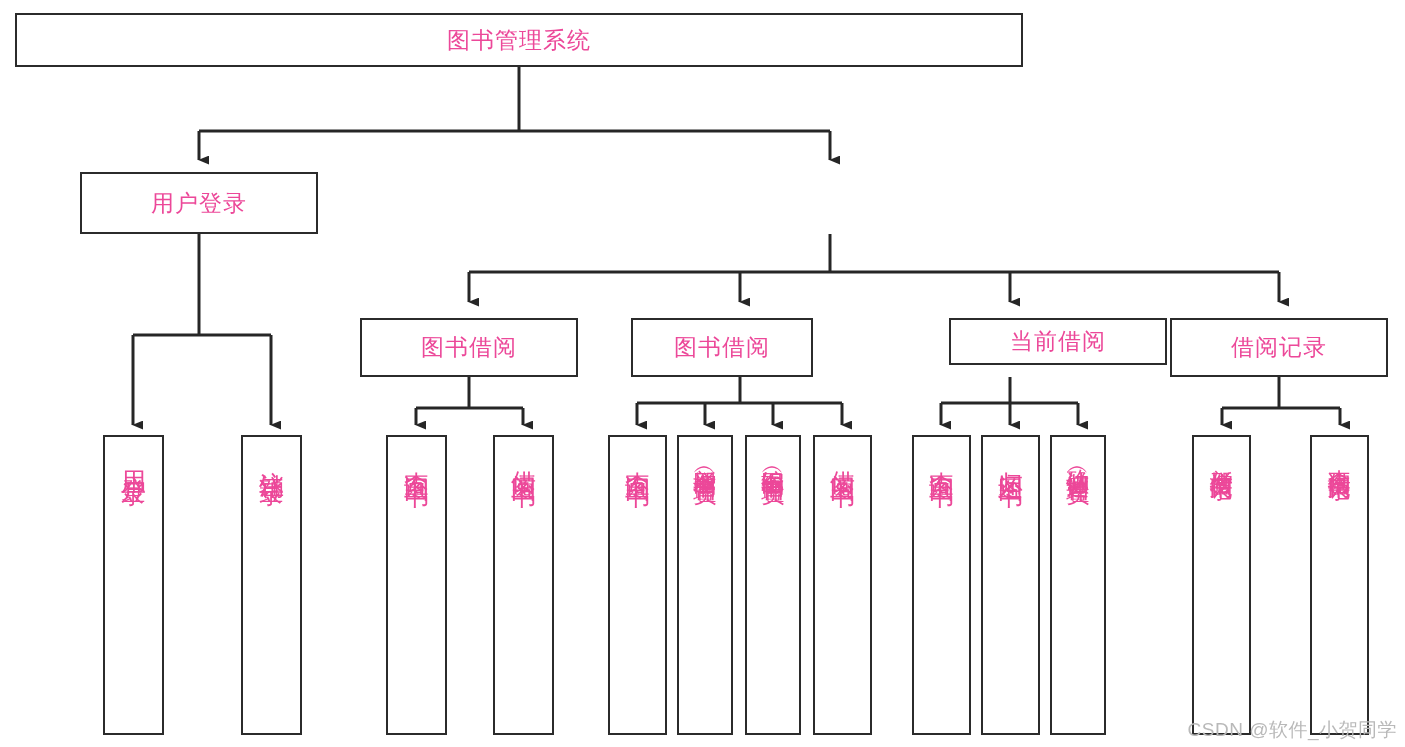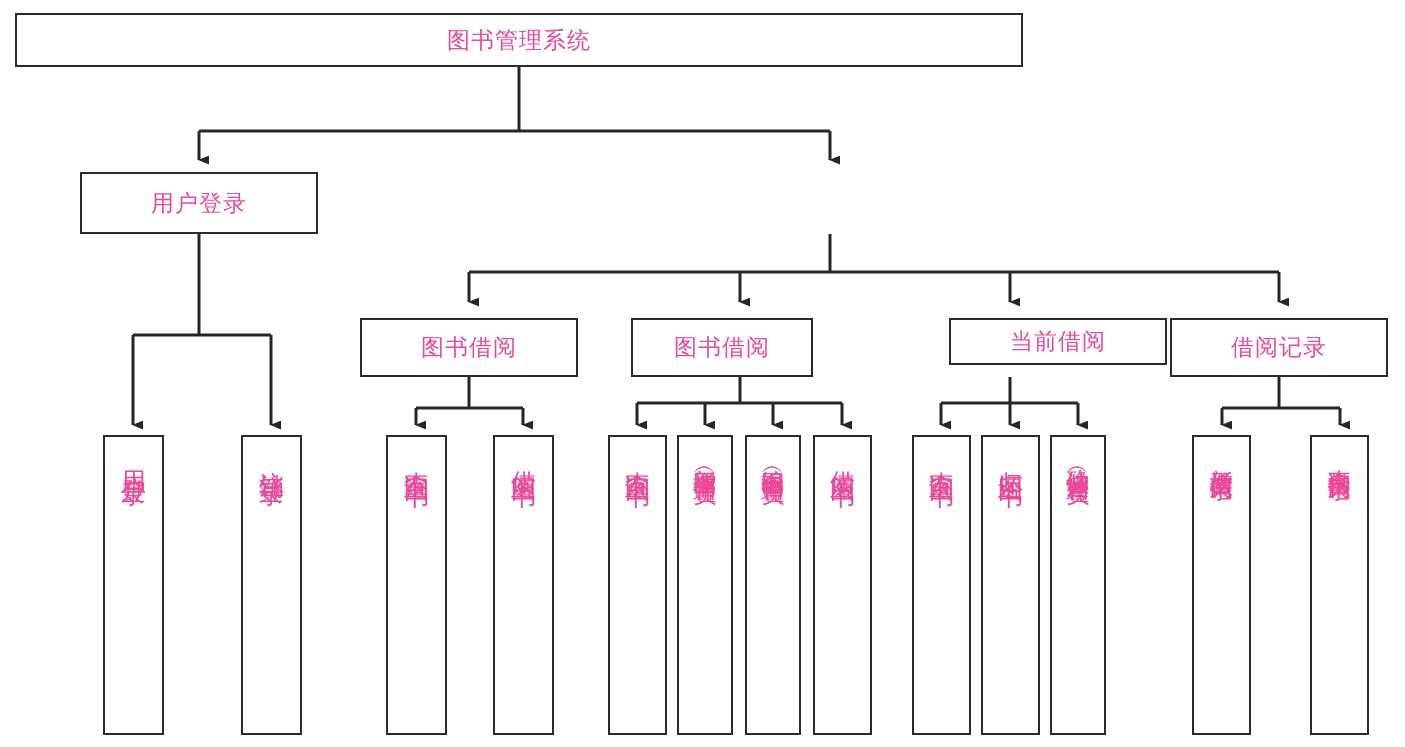--- a/index.html
+++ b/index.html
@@ -183,14 +183,15 @@
     <span class="lbl">确认归还（管理员）</span>
   </div>
 
   <div class="node vert narrow" style="left:1192px; top:435px; width:59px; height:300px;">
     <span class="lbl">新增借阅记录</span>
   </div>
   <div class="node vert narrow" style="left:1310px; top:435px; width:59px; height:300px;">
     <span class="lbl">查询借阅记录</span>
   </div>
 
+  <div id="watermark">CSDN @软件_小贺同学</div>
 
 </div>
 
 </body></html>

